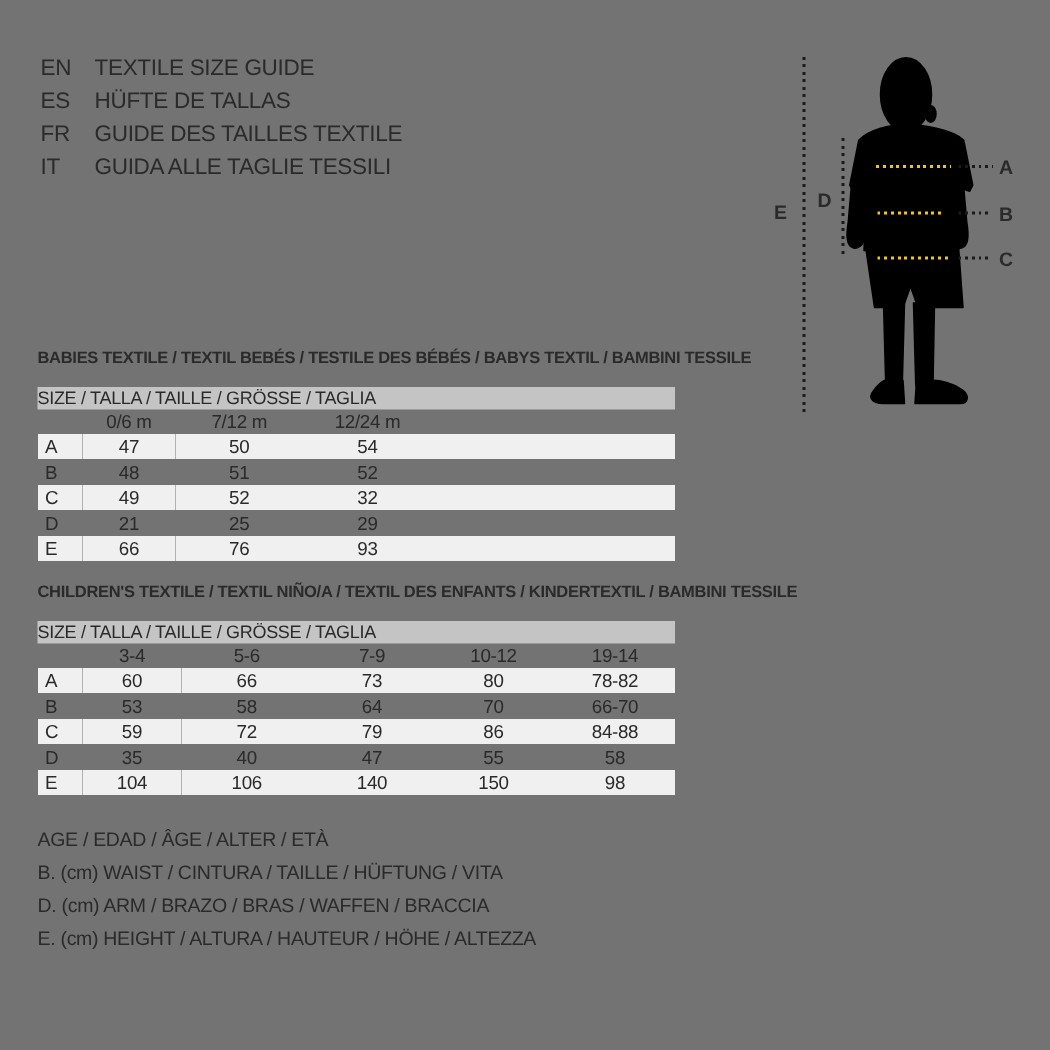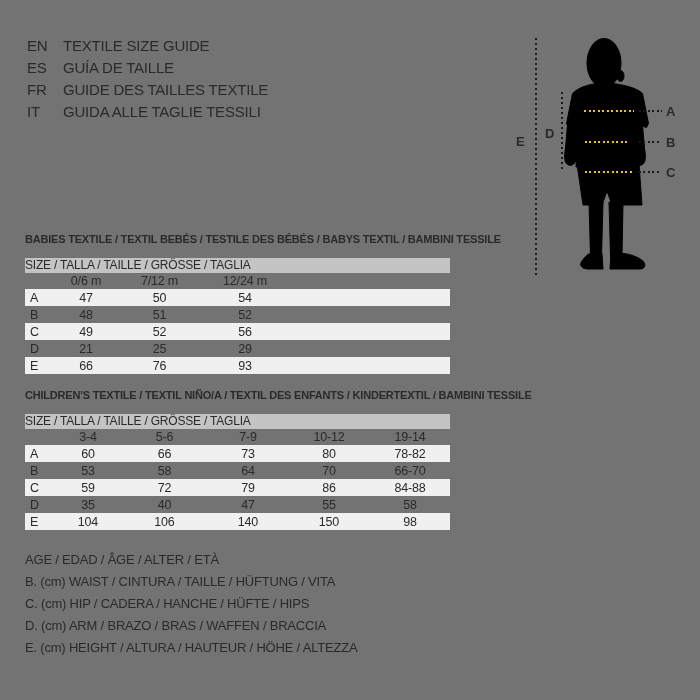--- a/index.html
+++ b/index.html
@@ -45,21 +45,21 @@
 </head>
 <body>
 
 <div class="page">
 
   <div class="langs">
     <div>
       <span class="lang-code">EN</span><span>TEXTILE SIZE GUIDE</span>
     </div>
     <div>
-      <span class="lang-code">ES</span><span>GUÍA DE TAILLE</span>
+      <span class="lang-code">ES</span><span>HÜFTE DE TALLAS</span>
     </div>
     <div>
       <span class="lang-code">FR</span><span>GUIDE DES TAILLES TEXTILE</span>
     </div>
     <div>
       <span class="lang-code">IT</span><span>GUIDA ALLE TAGLIE TESSILI</span>
     </div>
   </div>
 
   <svg class="figure-svg" width="90" height="236" viewBox="0 0 90 236" xmlns="http://www.w3.org/2000/svg">
@@ -132,21 +132,21 @@
         <td class="lbl">B</td>
         <td>48</td>
         <td>51</td>
         <td>52</td>
         <td></td>
       </tr>
       <tr class="stripe">
         <td class="lbl">C</td>
         <td>49</td>
         <td>52</td>
-        <td>56</td>
+        <td>32</td>
         <td></td>
       </tr>
       <tr>
         <td class="lbl">D</td>
         <td>21</td>
         <td>25</td>
         <td>29</td>
         <td></td>
       </tr>
       <tr class="stripe">
@@ -218,18 +218,17 @@
         <td>140</td>
         <td>150</td>
         <td>98</td>
       </tr>
     </tbody>
   </table>
 
   <div class="legend">
     <div>AGE / EDAD / ÂGE / ALTER / ETÀ</div>
     <div>B. (cm) WAIST / CINTURA / TAILLE / HÜFTUNG / VITA</div>
-    <div>C. (cm) HIP / CADERA / HANCHE / HÜFTE / HIPS</div>
     <div>D. (cm) ARM / BRAZO / BRAS / WAFFEN / BRACCIA</div>
     <div>E. (cm) HEIGHT / ALTURA / HAUTEUR / HÖHE / ALTEZZA</div>
   </div>
 
 </div>
 
 </body></html>

